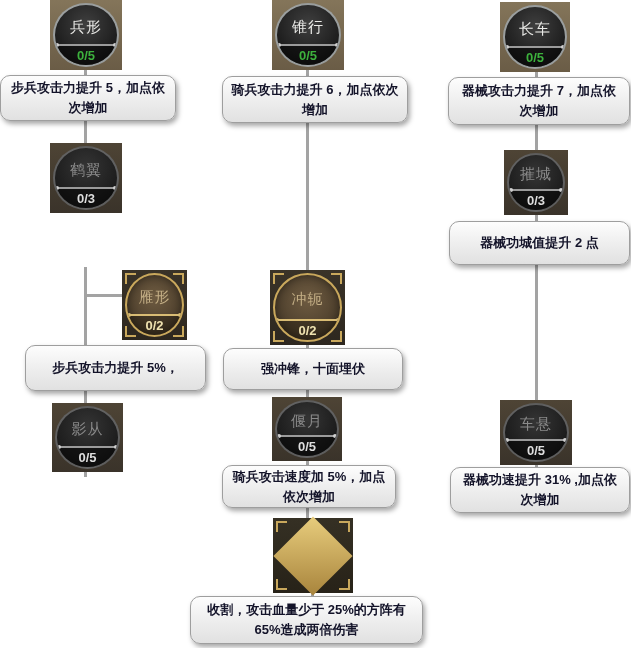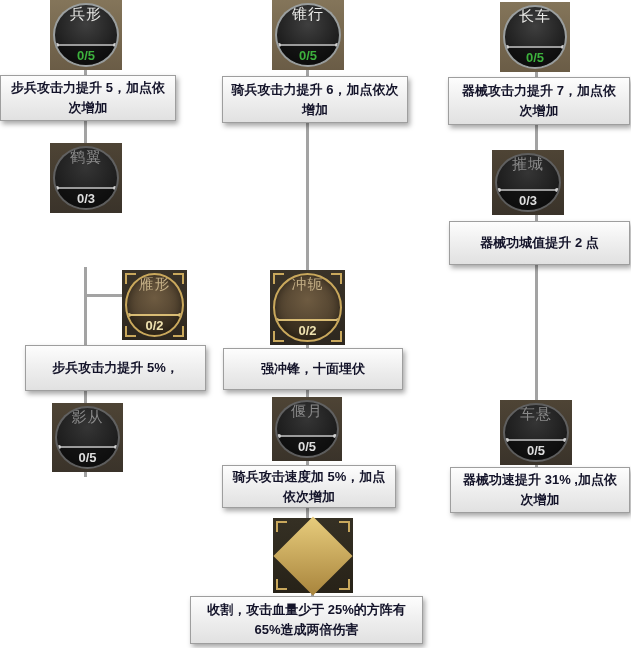--- a/index.html
+++ b/index.html
@@ -11,21 +11,21 @@
   .vline,.hline{position:absolute;background:#a3a3a3;z-index:1;}
   
   .node{position:absolute;z-index:2;cursor:pointer;}
   .node .sq{position:absolute;inset:0;}
   .node.avail .sq{background:linear-gradient(180deg,#84755a,#6a5c46);}
   .node.locked .sq{background:linear-gradient(180deg,#4e4435,#3a332a);}
   .node.gold .sq{background:linear-gradient(180deg,#3a3328,#2d271f);}
   .node.goldstar .sq{background:linear-gradient(180deg,#353024,#272218);}
   .circle{
     position:absolute;inset:3px;border-radius:50%;overflow:hidden;
-    display:flex;justify-content:center;
+    display:flex;align-items:center;justify-content:center;
     padding-bottom:16px;box-sizing:border-box;
   }
   .avail .circle{
     background:radial-gradient(circle at 50% 32%,#3f3f3f,#181818 75%);
     border:2px solid rgba(195,200,200,0.75);
   }
   .locked .circle{
     background:radial-gradient(circle at 50% 32%,#353535,#191919 75%);
     border:2px solid rgba(150,150,150,0.55);
   }
@@ -67,21 +67,21 @@
   
   .star{
     position:absolute;left:50%;top:50%;width:56px;height:56px;
     transform:translate(-50%,-50%) rotate(45deg);
     background:linear-gradient(135deg,#e8cd7d,#a8843c);z-index:0;
   }
   
   .tip{
     position:absolute;z-index:3;box-sizing:border-box;
     background:linear-gradient(180deg,#fdfdfd 0%,#ededed 55%,#e1e1e1 100%);
-    border:1px solid #9e9e9e;border-radius:0;
+    border:1px solid #9e9e9e;border-radius:10px;
     box-shadow:2px 3px 5px rgba(0,0,0,0.35);
     display:flex;align-items:center;justify-content:center;
     text-align:center;font-weight:bold;color:#131329;
     font-size:13px;line-height:20px;padding:2px 8px;
   }
   .tip.leftalign{justify-content:flex-start;text-align:left;line-height:26px;}
 </style>
 </head>
 <body>
 
@@ -219,21 +219,21 @@
       <span class="nname">长车</span>
       <div class="band">
         <span class="nval">0/5</span>
       </div>
     </div>
   </div>
   <div class="tip" style="left:448px;top:77px;width:182px;height:48px">
     <span>器械攻击力提升 7，加点依次增加</span>
   </div>
 
-  <div class="node locked" style="left:492px;top:150px;width:72px;height:65px">
+  <div class="node locked" style="left:504px;top:150px;width:64px;height:65px">
     <div class="sq"></div>
     <div class="circle">
       <span class="nname">摧城</span>
       <div class="band">
         <span class="nval">0/3</span>
       </div>
     </div>
   </div>
   <div class="tip" style="left:449px;top:221px;width:181px;height:44px">
     <span>器械功城值提升 2 点</span>

